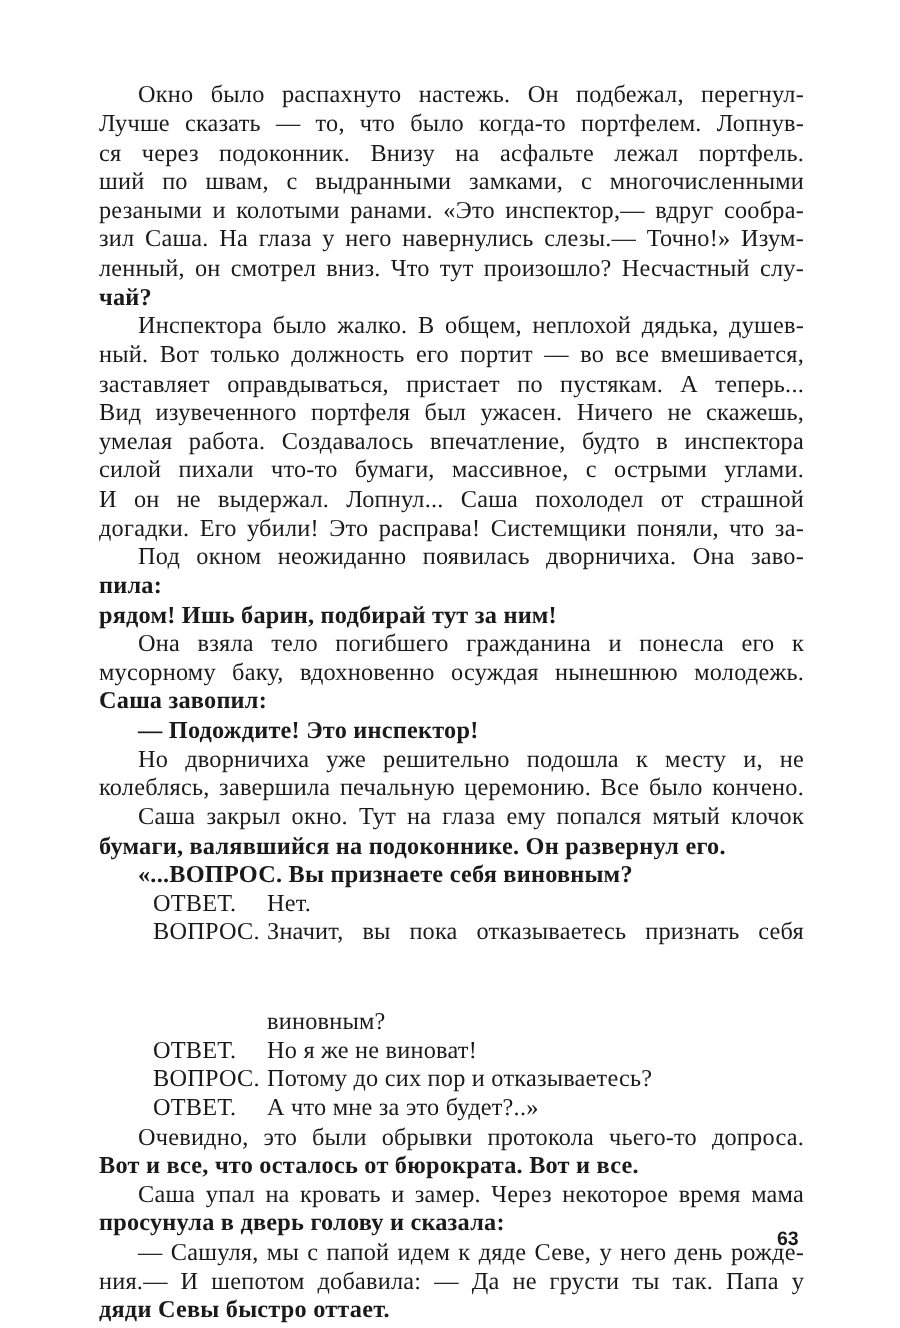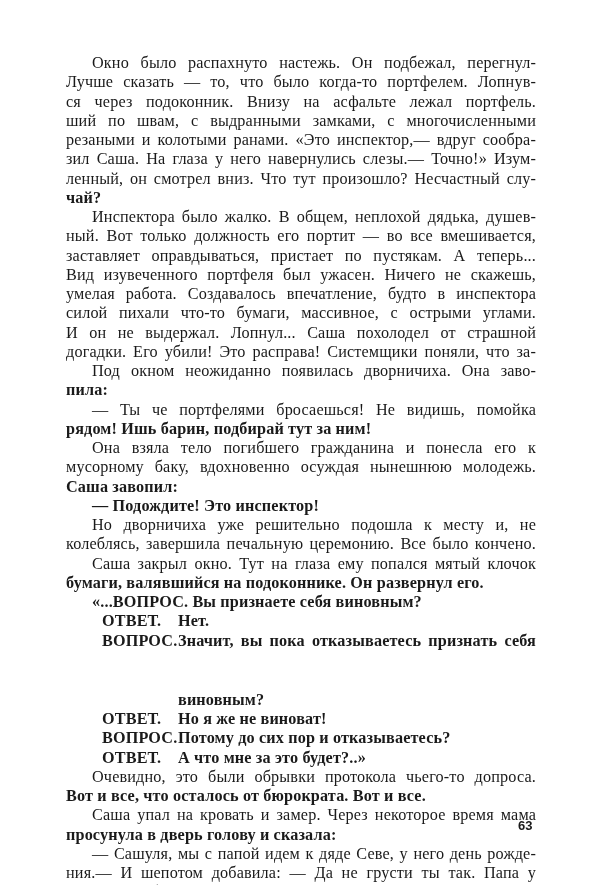--- a/index.html
+++ b/index.html
@@ -25,21 +25,20 @@
     height: 19.25px;
     overflow: visible;
   }
   .line.last { text-align-last: left; font-weight: bold; }
   .line.indent { padding-left: 26px; }
   .dialog-row {
     display: flex;
     height: 19.25px;
     padding-left: 36px;
     white-space: nowrap;
-    font-weight: bold;
   }
   .dialog-row .speaker {
     width: 76px;
     flex: 0 0 76px;
   }
   .dialog-row .speech { flex: 1; text-align-last: justify; text-align: justify; }
   .dialog-row .speech.last { text-align-last: left; }
   .dialog-row.cont { padding-left: 112px; margin-top: 40px; }
   .page-number {
     position: absolute;
@@ -67,21 +66,20 @@
       <span class="line indent">Инспектора было жалко. В общем, неплохой дядька, душев-</span>
       <span class="line">ный. Вот только должность его портит — во все вмешивается,</span>
       <span class="line">заставляет оправдываться, пристает по пустякам. А теперь...</span>
       <span class="line">Вид изувеченного портфеля был ужасен. Ничего не скажешь,</span>
       <span class="line">умелая работа. Создавалось впечатление, будто в инспектора</span>
       <span class="line">силой пихали что-то бумаги, массивное, с острыми углами.</span>
       <span class="line">И он не выдержал. Лопнул... Саша похолодел от страшной</span>
       <span class="line">догадки. Его убили! Это расправа! Системщики поняли, что за-</span>
       <span class="line indent">Под окном неожиданно появилась дворничиха. Она заво-</span>
       <span class="line last">пила:</span>
-      <span class="line indent">— Ты че портфелями бросаешься! Не видишь, помойка</span>
       <span class="line last">рядом! Ишь барин, подбирай тут за ним!</span>
       <span class="line indent">Она взяла тело погибшего гражданина и понесла его к</span>
       <span class="line">мусорному баку, вдохновенно осуждая нынешнюю молодежь.</span>
       <span class="line last">Саша завопил:</span>
       <span class="line indent last">— Подождите! Это инспектор!</span>
       <span class="line indent">Но дворничиха уже решительно подошла к месту и, не</span>
       <span class="line">колеблясь, завершила печальную церемонию. Все было кончено.</span>
       <span class="line indent">Саша закрыл окно. Тут на глаза ему попался мятый клочок</span>
       <span class="line last">бумаги, валявшийся на подоконнике. Он развернул его.</span>
       <span class="line indent last">«...ВОПРОС. Вы признаете себя виновным?</span>

